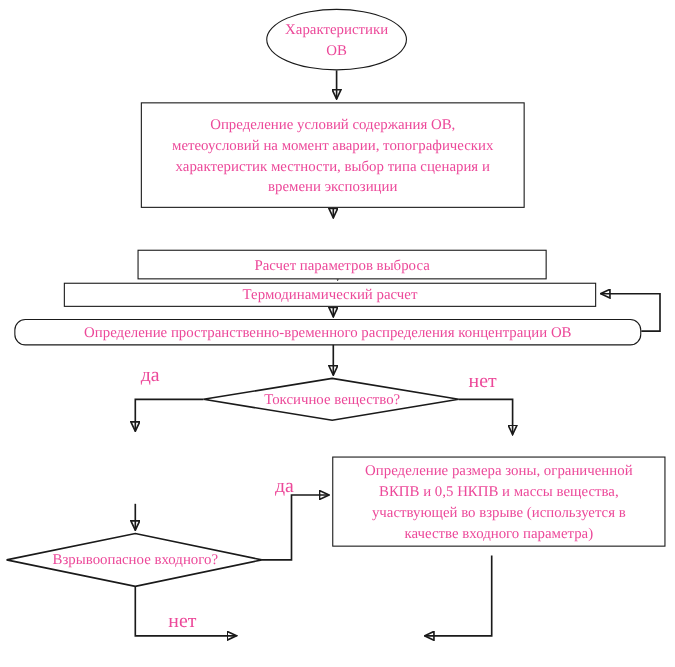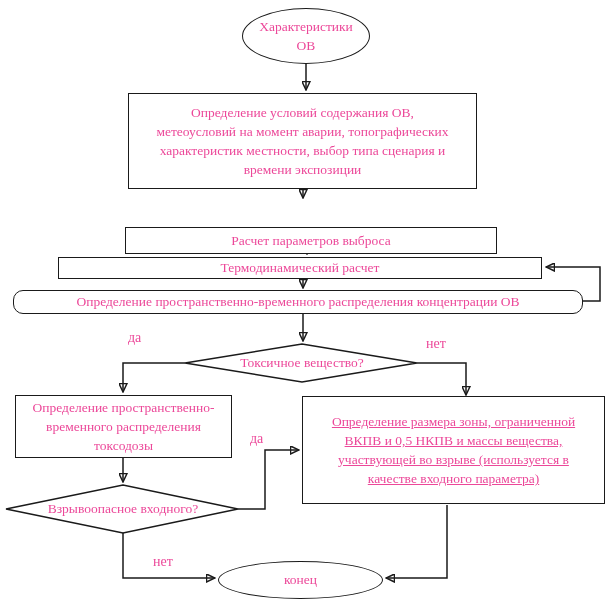--- a/index.html
+++ b/index.html
@@ -43,21 +43,21 @@
     box-sizing: border-box;
     display: flex;
     align-items: center;
     justify-content: center;
     text-align: right;
     font-size: 13.5px;
     background: transparent;
   }
   .edge-label {
     position: absolute;
-    font-size: 14px;
+    font-size: 18px;
     line-height: 1;
     background: transparent;
     text-align: center;
   }
 </style>
 </head>
 <body>
 
 <div class="stage">
 
@@ -94,32 +94,28 @@
 времени экспозиции</div>
 
   <div class="node" style="left:125px; top:201px; width:372px; height:27px;margin-top:26px;">Расчет параметров выброса</div>
 
   <div class="node" style="left:58px; top:257px; width:484px; height:22px;">Термодинамический расчет</div>
 
   <div class="node" style="left:13px; top:290px; width:570px; height:24px;border-radius:10px;">Определение пространственно-временного распределения концентрации ОВ</div>
 
   <div class="diamond-label" style="left:202px; top:352px; width:200px; height:22px;">Токсичное вещество?</div>
 
-  <div class="node" style="left:15px; top:395px; width:217px; height:63px;">Определение пространственно-
-временного распределения
-токсодозы</div>
 
-  <div class="node" style="left:302px; top:396px; width:303px; height:108px;text-decoration:underline;">Определение размера зоны, ограниченной
+  <div class="node" style="left:302px; top:415px; width:303px; height:82px;">Определение размера зоны, ограниченной
 ВКПВ и 0,5 НКПВ и массы вещества,
 участвующей во взрыве (используется в
 качестве входного параметра)</div>
 
   <div class="diamond-label" style="left:20px; top:498px; width:206px; height:22px;">Взрывоопасное входного?</div>
 
-  <div class="node terminator" style="left:218px; top:561px; width:165px; height:38px;">конец</div>
 
   <span class="edge-label" style="left:128px; top:331px;">да</span>
 
   <span class="edge-label" style="left:426px; top:337px;">нет</span>
 
   <span class="edge-label" style="left:250px; top:432px;">да</span>
 
   <span class="edge-label" style="left:153px; top:555px;">нет</span>
 
 </div>

